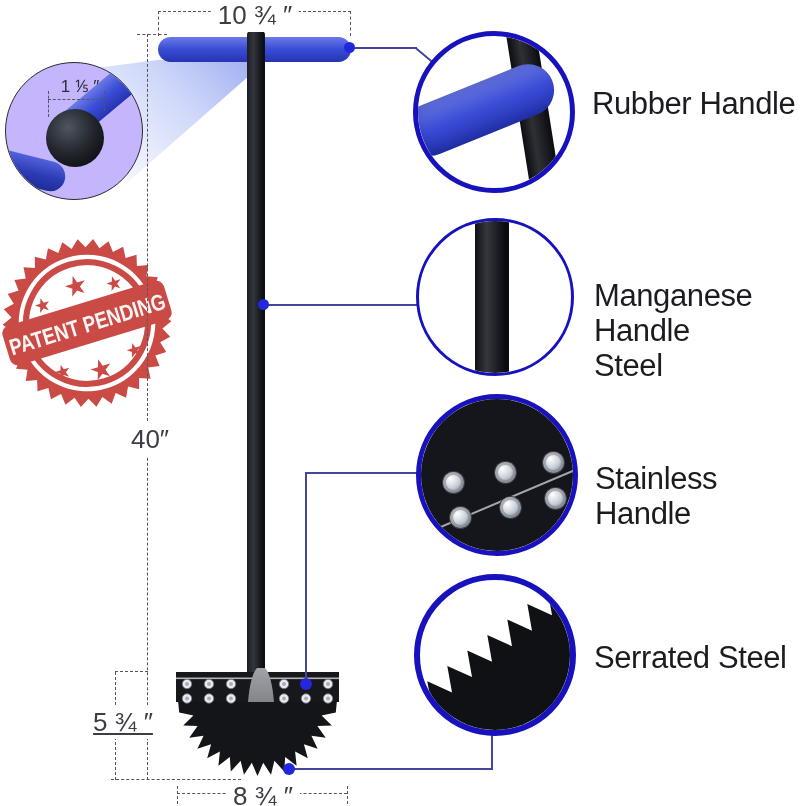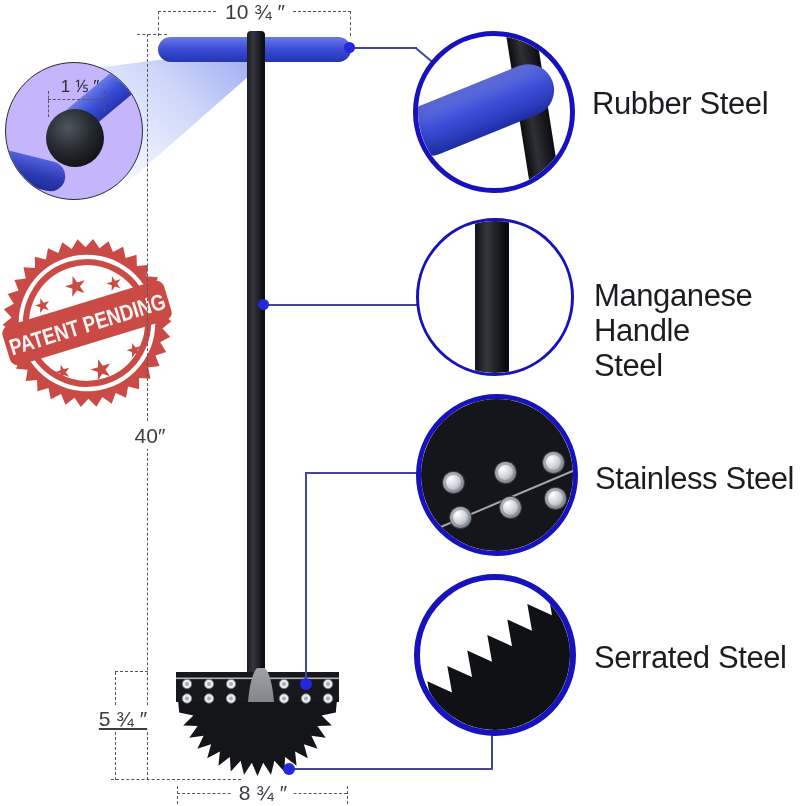--- a/index.html
+++ b/index.html
@@ -31,21 +31,21 @@
             background:linear-gradient(to bottom,#5262dc,#2c3bb4 55%,#1f2c96);}
   .mag-ball{position:absolute;left:40px;top:46px;width:58px;height:58px;border-radius:50%;
             background:radial-gradient(circle at 38% 32%, #4d565f, #23262c 48%, #0d0f13 82%);}
   .grip-label{position:absolute;left:74px;top:11px;transform:translateX(-50%);
               font-size:17px;color:#2f3037;white-space:nowrap;z-index:3;}
 
   
   .dash-h{position:absolute;border-top:1.5px dashed var(--dimension-gray);height:0;}
   .dash-v{position:absolute;border-left:1.5px dashed var(--dimension-gray);width:0;}
   .dim-label{position:absolute;transform:translateX(-50%);background:#fff;padding:1px 7px;
-             font-size:21px;color:#3c3d44;white-space:nowrap;z-index:5;}
+             font-size:26px;color:#3c3d44;white-space:nowrap;z-index:5;}
 
   
   .handle-bar{position:absolute;left:158px;top:37px;width:193px;height:25px;border-radius:12.5px;z-index:2;
               background:linear-gradient(to bottom,#6b7ae6,#3a4dd6 48%,#2434b2);}
   .shaft{position:absolute;left:247px;top:31px;width:18px;height:646px;z-index:2;
          border-radius:4px 4px 0 0;
          background:linear-gradient(90deg,#1b1c21,#34363d 35%,#0e0f13 88%);}
   .blade-svg{position:absolute;left:168px;top:668px;width:180px;height:115px;z-index:2;}
 
   
@@ -210,28 +210,28 @@
     <div class="screw" style="left:79px;top:98px;"></div>
     <div class="screw" style="left:124px;top:89px;"></div>
   </div>
   <div class="callout-circle c4">
     <svg class="c4-svg" viewBox="0 0 150 150">
       <polygon fill="#101114" points="170,170 -10,170 -10,148 12,128 7.3,101.3 32,112.6 27.3,85.9 52,97.1 47.3,70.4 72,81.7 67.3,55 92,66.2 87.3,39.5 112,50.8 107.3,24.1 132,35.3 127.3,8.6 152,19.9 170,40"></polygon>
     </svg>
   </div>
 
   <div class="callout-label" style="left:592px;top:86px;">
-    <span>Rubber Steel</span>
+    <span>Rubber Handle</span>
     <span></span>
   </div>
   <div class="callout-label" style="left:594px;top:278px;">
     <span>Manganese Handle</span>
     <span>Steel</span>
   </div>
   <div class="callout-label" style="left:595px;top:461px;">
-    <span>Stainless Steel</span>
+    <span>Stainless Handle</span>
   </div>
   <div class="callout-label" style="left:594px;top:640px;">
     <span>Serrated Steel</span>
     <span></span>
   </div>
 
 </div>
 
 </body></html>

